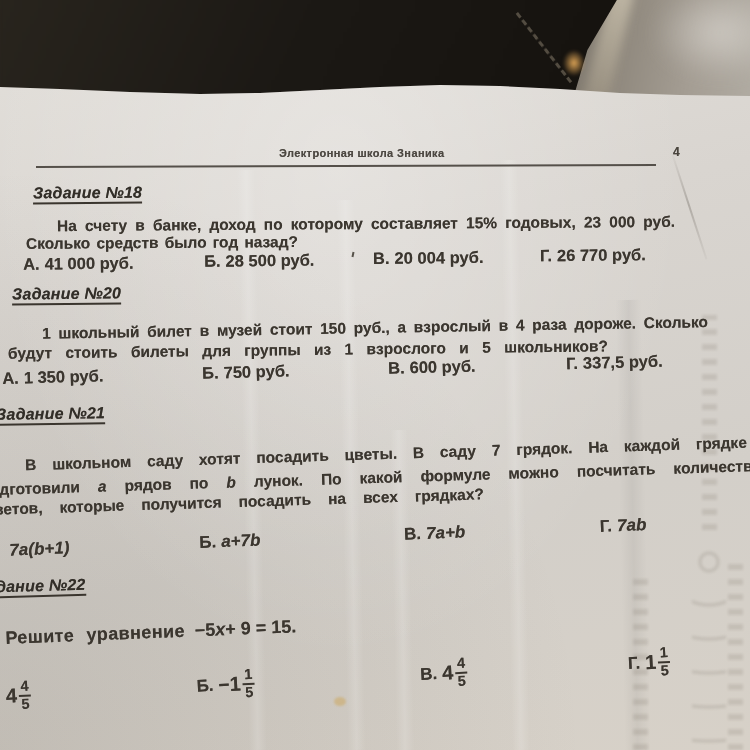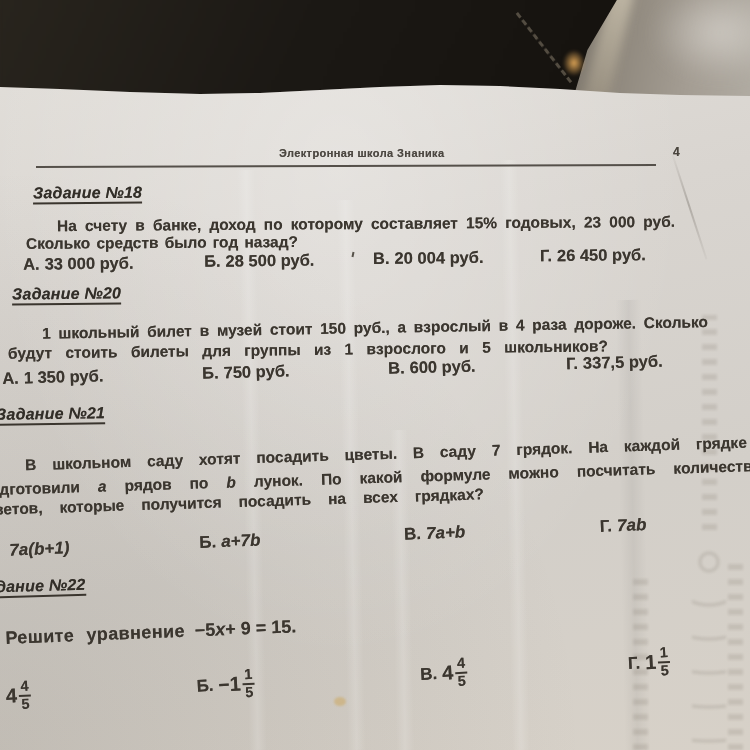--- a/index.html
+++ b/index.html
@@ -98,24 +98,24 @@
     <div class="txt header-line" style="left:279px;top:147px;">Электронная школа Знаника</div>
     <div class="txt pagenum" style="left:673px;top:145px;">4</div>
     <div class="rule"></div>
 
     <div class="txt" style="left:33px;top:184px;transform:rotate(-.4deg);">
       <span class="t-title">Задание №18</span>
     </div>
     <div class="txt line just" style="left:57px;top:214px;width:618px;transform:rotate(-.4deg);">На счету в банке, доход по которому составляет 15% годовых, 23 000 руб.</div>
     <div class="txt line just" style="left:26px;top:233px;width:272px;transform:rotate(-.4deg);">Сколько средств было год назад?</div>
     <div style="position:absolute;left:0;top:255px;width:750px;height:22px;transform:rotate(-.6deg);transform-origin:left top;">
-      <span class="txt opt" style="left:23px;top:0;"><span class="lbl">А.</span><span>33 000 руб.</span></span>
+      <span class="txt opt" style="left:23px;top:0;"><span class="lbl">А.</span><span>41 000 руб.</span></span>
       <span class="txt opt" style="left:204px;top:-1px;"><span class="lbl">Б.</span><span>28 500 руб.</span></span>
       <span class="txt opt" style="left:373px;top:-2px;"><span class="lbl">В.</span><span>20 004 руб.</span></span>
-      <span class="txt opt" style="left:540px;top:-3px;"><span class="lbl">Г.</span><span>26 450 руб.</span></span>
+      <span class="txt opt" style="left:540px;top:-3px;"><span class="lbl">Г.</span><span>26 770 руб.</span></span>
     </div>
 
     <div class="txt" style="left:12px;top:285px;transform:rotate(-.6deg);">
       <span class="t-title">Задание №20</span>
     </div>
     <div class="txt line just" style="left:42px;top:318px;width:666px;transform:rotate(-1deg);">1 школьный билет в музей стоит 150 руб., а взрослый в 4 раза дороже. Сколько</div>
     <div class="txt line just" style="left:8px;top:340px;width:600px;transform:rotate(-.7deg);">будут стоить билеты для группы из 1 взрослого и 5 школьников?</div>
     <div style="position:absolute;left:0;top:369px;width:750px;height:22px;transform:rotate(-1.5deg);transform-origin:left top;">
       <span class="txt opt" style="left:2px;top:0;"><span class="lbl">А.</span><span>1 350 руб.</span></span>
       <span class="txt opt" style="left:202px;top:0;"><span class="lbl">Б.</span><span>750 руб.</span></span>

